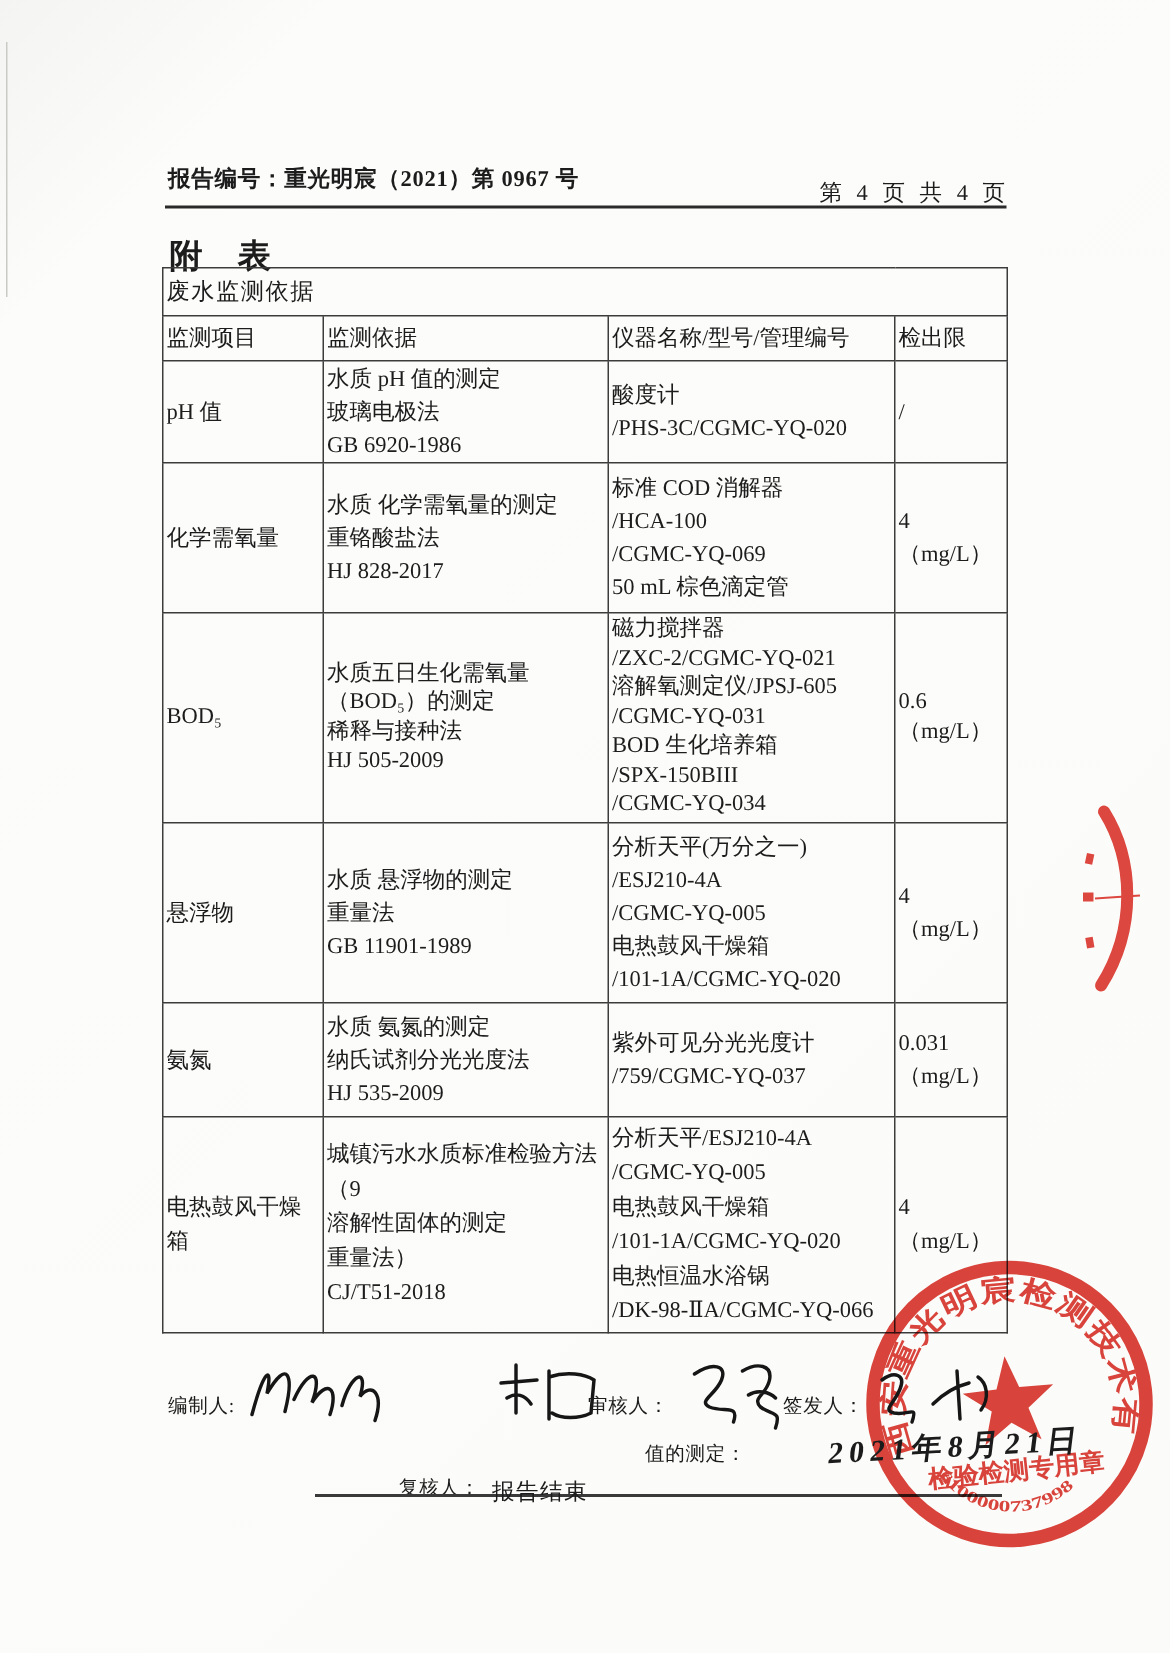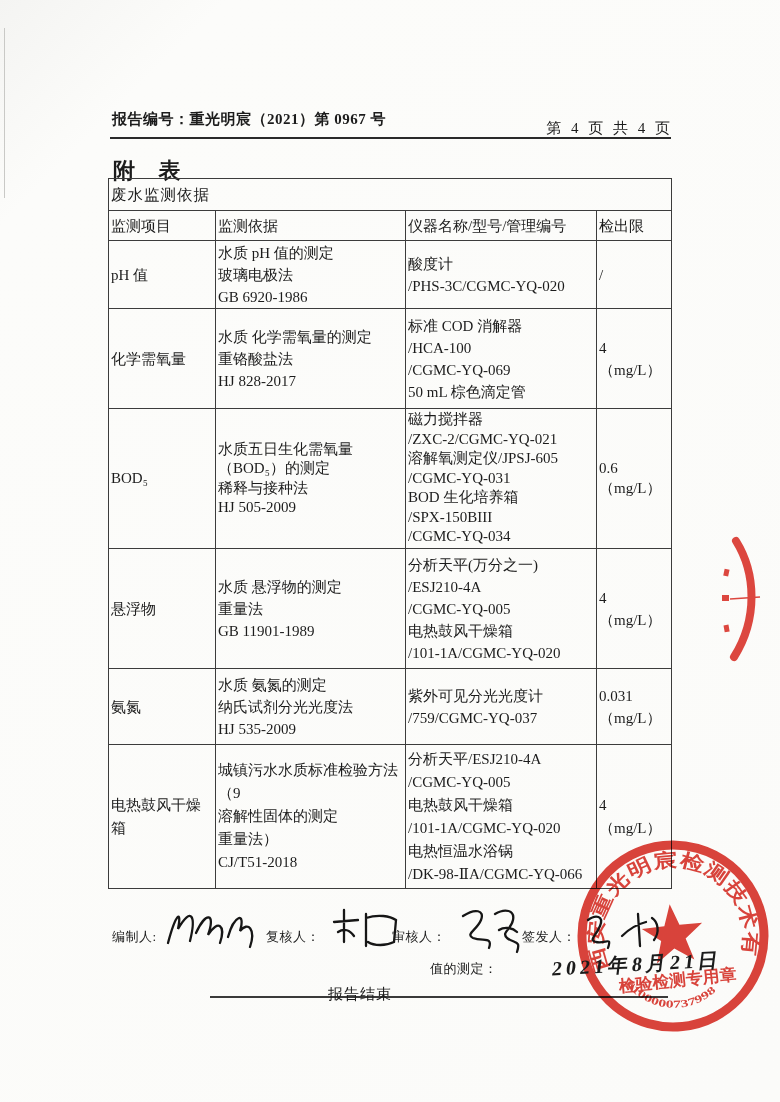--- a/index.html
+++ b/index.html
@@ -164,21 +164,21 @@
 （mg/L）</td>
     </tr>
   </tbody>
     </table>
 
   <span class="foot-label" style="top:928px;left:112px;">编制人:</span>
   <svg class="sig" style="top:903px;left:162px;" width="100" height="52" viewBox="0 0 100 52">
     <path d="M6,40 C14,10 20,6 16,26 C30,2 34,14 28,38 M34,30 C44,8 54,10 46,32 C56,16 64,22 58,40 M66,34 C72,12 84,8 78,28 C86,18 94,26 88,44"></path>
   </svg>
 
-  <span class="foot-label" style="top:928px;left:266px;">复核人：</span>
+  <span class="foot-label" style="top:983px;left:266px;">复核人：</span>
   <svg class="sig" style="top:902px;left:330px;" width="78" height="54" viewBox="0 0 78 54">
     <path d="M14,8 L14,40 M4,20 L28,18 M8,30 C14,26 20,28 24,34 M36,12 L36,44 M36,16 C48,12 60,14 66,18 L64,40 C56,44 44,44 38,40"></path>
   </svg>
 
   <span class="foot-label" style="top:928px;left:392px;">审核人：</span>
   <svg class="sig" style="top:902px;left:455px;" width="72" height="56" viewBox="0 0 72 56">
     <path d="M8,14 C20,6 30,8 26,18 C22,28 10,32 18,36 C28,40 38,34 34,46 M40,12 C50,6 60,8 58,18 C56,28 46,30 52,36 C60,42 66,38 62,50 M44,28 C50,24 58,26 62,30"></path>
   </svg>
 
   <span class="foot-label" style="top:928px;left:522px;">签发人：</span>

